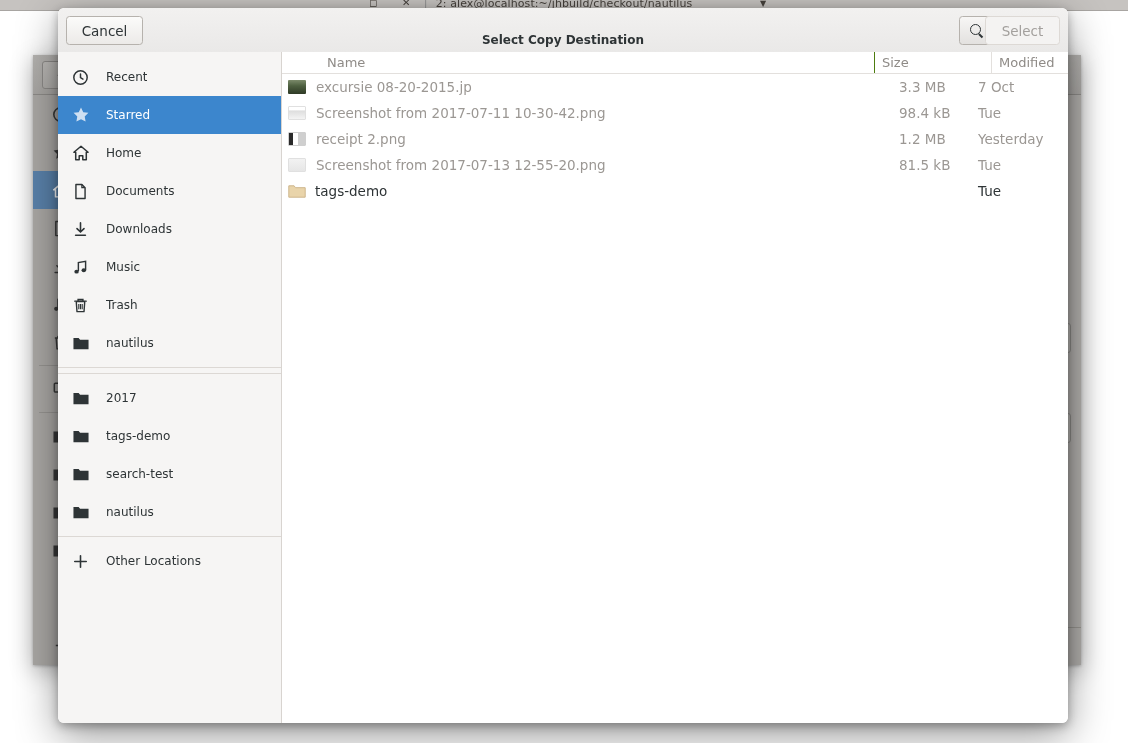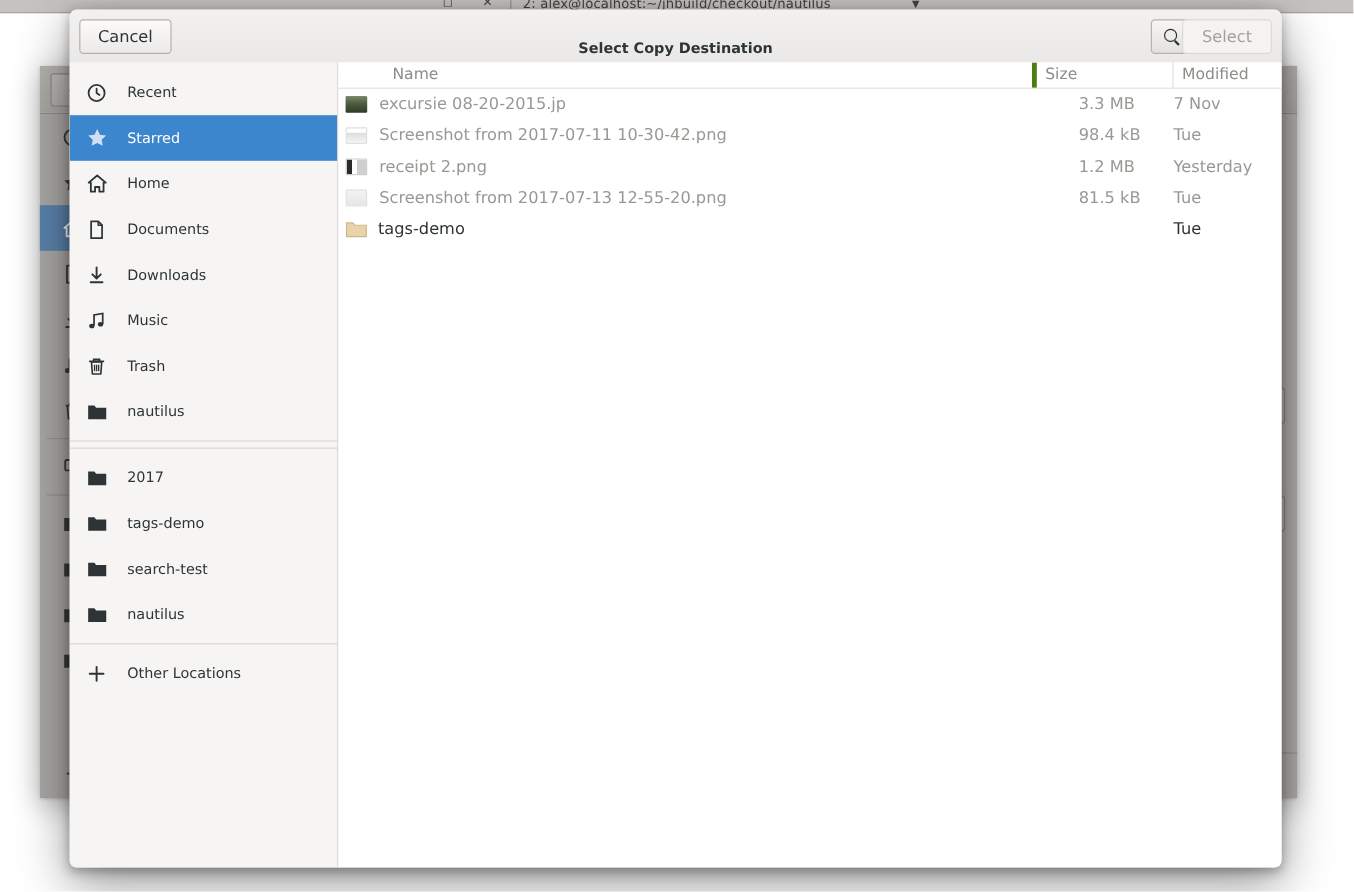--- a/index.html
+++ b/index.html
@@ -245,22 +245,22 @@
     font-size: 13px;
     color: #8f8b87;
   }
   .col-head > div {
     padding-left: 7px;
     display: flex; align-items: center;
     height: 100%;
     margin-left: 38px;
   }
   .ch-name { flex: 1; }
-  .ch-size { width: 79px; border-left: 4px solid #4d7c0f; }
-  .ch-mod  { width: 91px; border-left: 1px solid #e3e0dd; }
+  .ch-size { width: 79px; border-left: 1px solid #4d7c0f; }
+  .ch-mod  { width: 77px; border-left: 1px solid #e3e0dd; }
 
   .rows { flex: 1; overflow: hidden; }
   .row {
     display: flex;
     height: 26px;
     align-items: center;
     font-size: 13.5px;
   }
   .row .c-name {
     flex: 1; display: flex; align-items: center;
@@ -564,21 +564,21 @@
 
         <div class="rows">
 
 
           <div class="row dim">
             <div class="c-name">
               <span class="thumb photo2"></span>
               <span class="nm">excursie 08-20-2015.jp</span>
             </div>
             <div class="c-size">3.3 MB</div>
-            <div class="c-mod">7 Nov</div>
+            <div class="c-mod">7 Oct</div>
           </div>
 
           <div class="row dim">
             <div class="c-name">
               <span class="thumb shot1"></span>
               <span class="nm">Screenshot from 2017-07-11 10-30-42.png</span>
             </div>
             <div class="c-size">98.4 kB</div>
             <div class="c-mod">Tue</div>
           </div>

